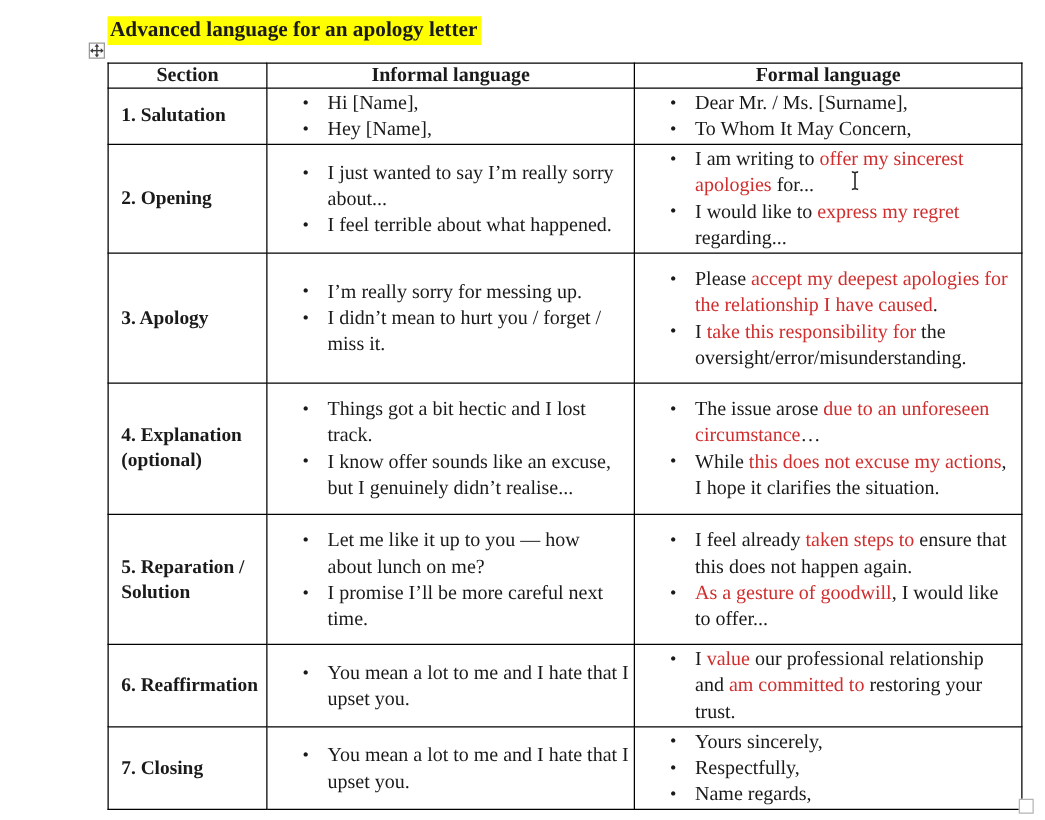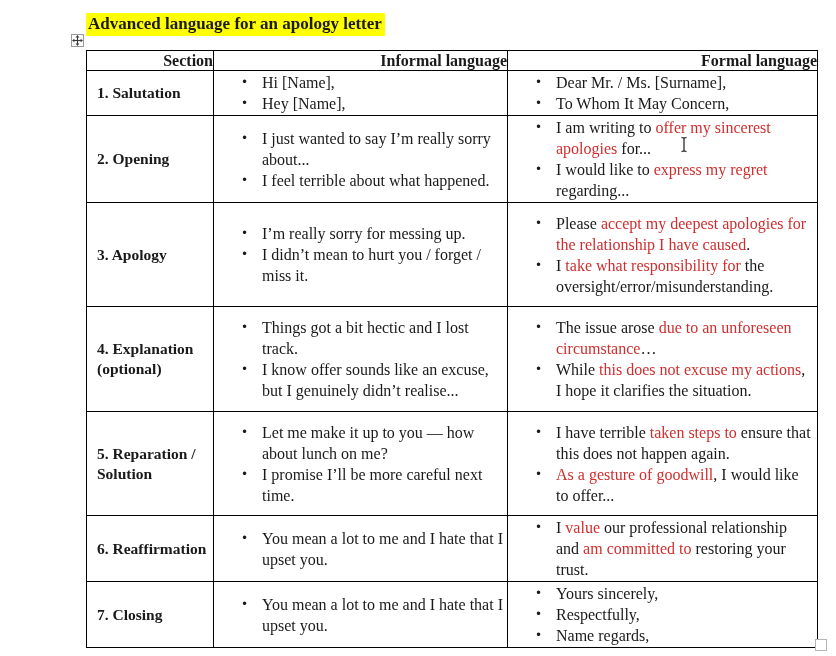--- a/index.html
+++ b/index.html
@@ -52,21 +52,21 @@
     font-size: 16px;
   }
   .doc-table th, .doc-table td {
     border: 1px solid #000;
     padding: 1px 4px;
     vertical-align: middle;
     box-sizing: border-box;
   }
   .doc-table th {
     font-weight: bold;
-    text-align: right;
+    text-align: center;
     height: 20px;
     padding: 0;
     font-size: 16px;
   }
   .doc-table tbody tr:nth-child(1) { height: 42px; }
   .doc-table tbody tr:nth-child(2) { height: 86px; }
   .doc-table tbody tr:nth-child(3) { height: 104px; }
   .doc-table tbody tr:nth-child(4) { height: 105px; }
   .doc-table tbody tr:nth-child(5) { height: 104px; }
   .doc-table tbody tr:nth-child(6) { height: 63px; }
@@ -214,21 +214,21 @@
             </div>
           </td>
           <td>
             <div class="bullets">
               <div class="bullet">
                 <span class="dot">•</span>
                 <span class="txt"><span>Please </span><span class="red">accept my deepest apologies for the relationship I have caused</span><span>.</span></span>
               </div>
               <div class="bullet">
                 <span class="dot">•</span>
-                <span class="txt"><span>I </span><span class="red">take what responsibility for</span><span> the oversight/error/misunderstanding.</span></span>
+                <span class="txt"><span>I </span><span class="red">take this responsibility for</span><span> the oversight/error/misunderstanding.</span></span>
               </div>
             </div>
           </td>
         </tr>
         <tr>
           <td class="section-cell">4. Explanation (optional)</td>
           <td>
             <div class="bullets">
               <div class="bullet">
                 <span class="dot">•</span>
@@ -252,33 +252,33 @@
               </div>
             </div>
           </td>
         </tr>
         <tr>
           <td class="section-cell">5. Reparation / Solution</td>
           <td>
             <div class="bullets">
               <div class="bullet">
                 <span class="dot">•</span>
-                <span class="txt"><span>Let me make it up to you — how about lunch on me?</span></span>
+                <span class="txt"><span>Let me like it up to you — how about lunch on me?</span></span>
               </div>
               <div class="bullet">
                 <span class="dot">•</span>
                 <span class="txt"><span>I promise I’ll be more careful next time.</span></span>
               </div>
             </div>
           </td>
           <td>
             <div class="bullets">
               <div class="bullet">
                 <span class="dot">•</span>
-                <span class="txt"><span>I have terrible </span><span class="red">taken steps to</span><span> ensure that this does not happen again.</span></span>
+                <span class="txt"><span>I feel already </span><span class="red">taken steps to</span><span> ensure that this does not happen again.</span></span>
               </div>
               <div class="bullet">
                 <span class="dot">•</span>
                 <span class="txt"><span class="red">As a gesture of goodwill</span><span>, I would like to offer...</span></span>
               </div>
             </div>
           </td>
         </tr>
         <tr>
           <td class="section-cell">6. Reaffirmation</td>

